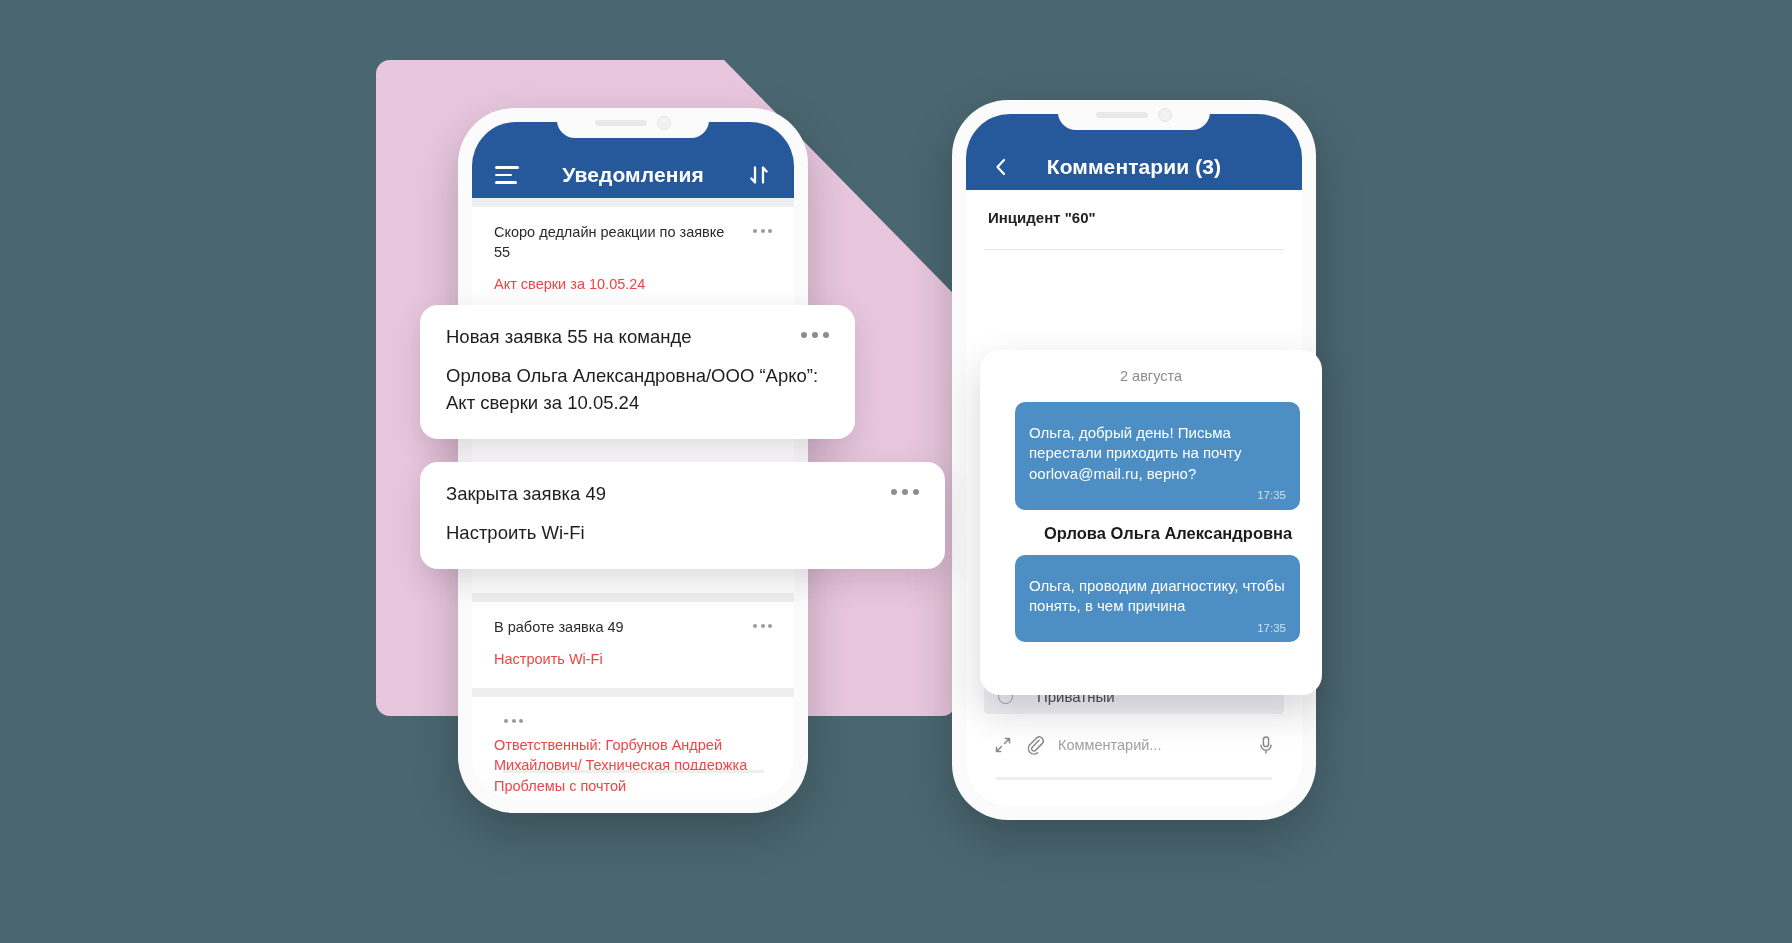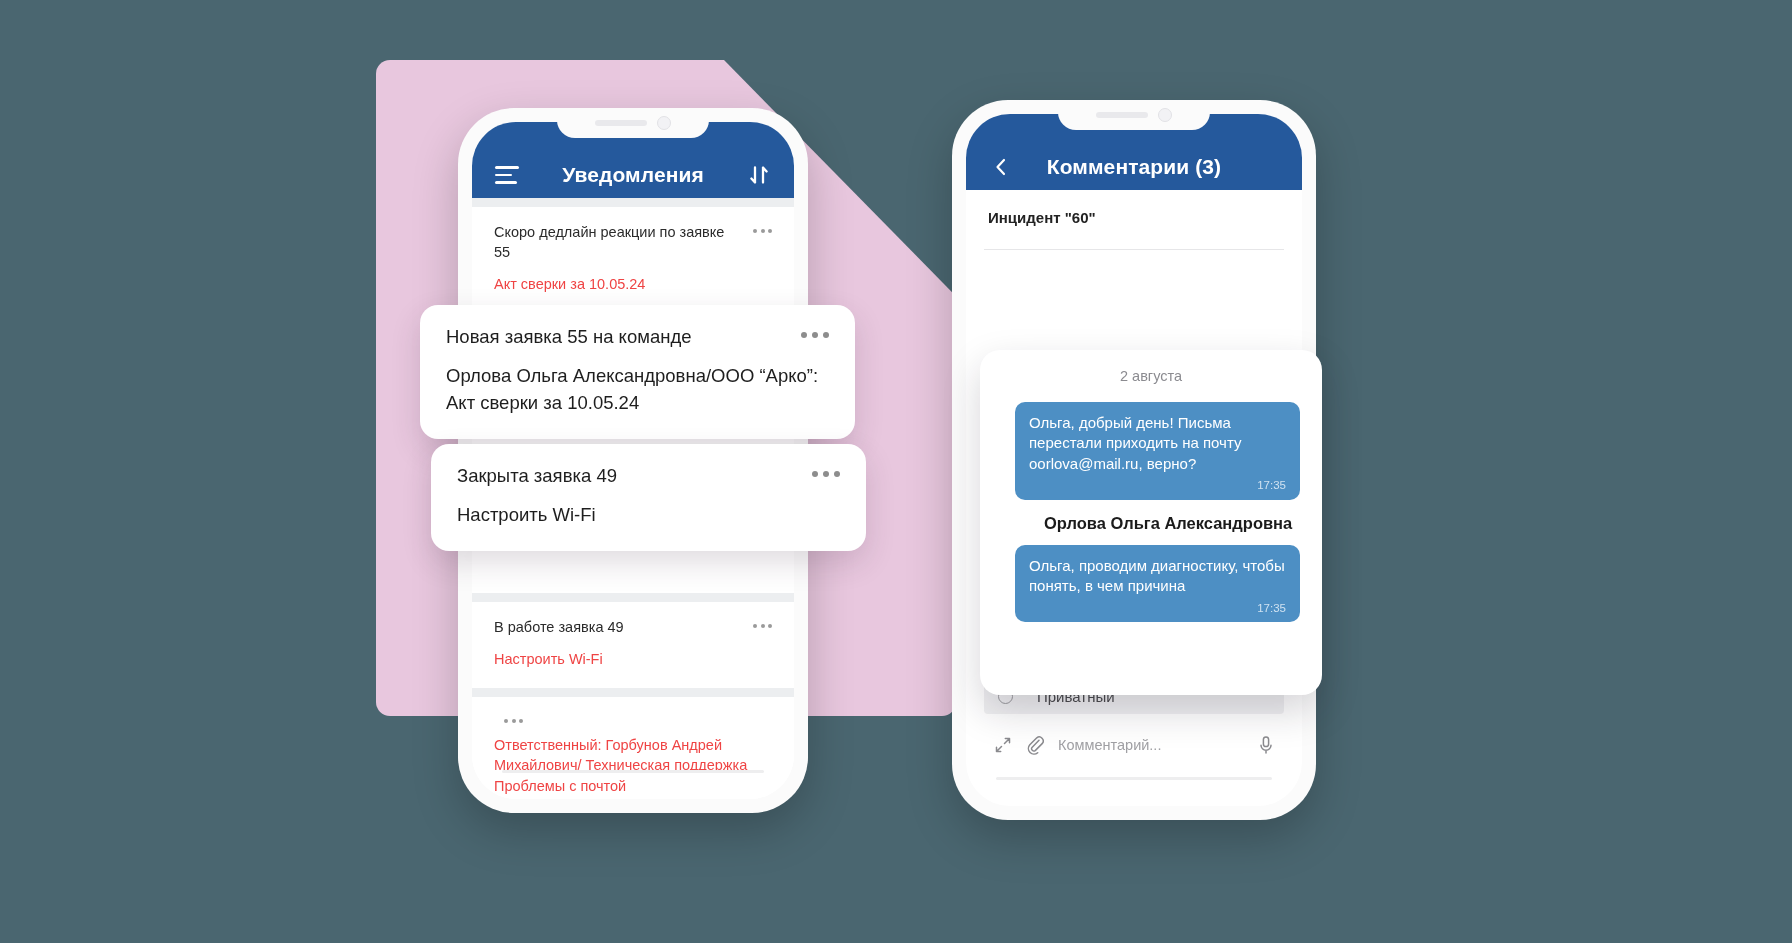--- a/index.html
+++ b/index.html
@@ -100,21 +100,21 @@
     box-sizing:border-box;
   }
   .float-card .fctitle{
     display:flex;align-items:flex-start;justify-content:space-between;
     font-size:18.5px;color:#1e1e1e;line-height:1.3;
   }
   .float-card .fcbody{margin-top:14px;font-size:18.5px;color:#1e1e1e;line-height:1.45;}
   .float-card .dots i{width:6px;height:6px;background:#8d8d8d;}
   .float-card .dots{gap:5px;padding-top:7px;}
   #card1{left:420px;top:305px;width:435px;}
-  #card2{left:420px;top:444px;width:435px;margin-left:11px;}
+  #card2{left:420px;top:462px;width:525px;}
 
   
   #phone2{left:952px;top:100px;width:364px;height:720px;z-index:3;}
   #phone2 .screen{background:#fff;}
   .sub-head{
     position:absolute;top:85px;left:0;right:0;
     padding:10px 22px 16px 22px;box-sizing:border-box;
     font-size:15px;font-weight:700;color:#222;
   }
   .sub-rule{position:absolute;top:135px;left:18px;right:18px;height:1px;background:#e6e6e8;}
@@ -141,21 +141,21 @@
     z-index:8;
     padding:18px 22px 0 22px;box-sizing:border-box;
     overflow:hidden;
     margin-left:48px;
   }
   .chat-date{text-align:center;font-size:14.5px;color:#8b8b90;margin-bottom:18px;}
   .bubble-row{display:flex;margin-bottom:14px;}
   .bubble-row.out{justify-content:flex-end;}
   .bubble-row.in{justify-content:flex-start;align-items:flex-start;gap:12px;}
   .bubble{
-    max-width:285px;border-radius:10px;padding:11px 14px 6px 14px;
+    max-width:285px;border-radius:10px;padding:21px 14px 6px 14px;
     font-size:15px;line-height:1.36;position:relative;box-sizing:border-box;
   }
   .bubble.out{background:#4d8fc4;color:#fff;}
   .bubble.in{background:#efefef;color:#1d1d1d;font-size:17px;padding:10px 18px 6px 16px;}
   .btime{display:block;text-align:right;font-size:11.5px;margin-top:4px;}
   .bubble.out .btime{color:#cfe2f1;}
   .bubble.in .btime{color:#9a9a9e;}
   .sender{font-size:16.5px;font-weight:700;color:#1b1b1b;margin:4px 0 12px 42px;}
   .avatar{
     width:30px;height:30px;border-radius:50%;background:#2d9cdb;color:#fff;

